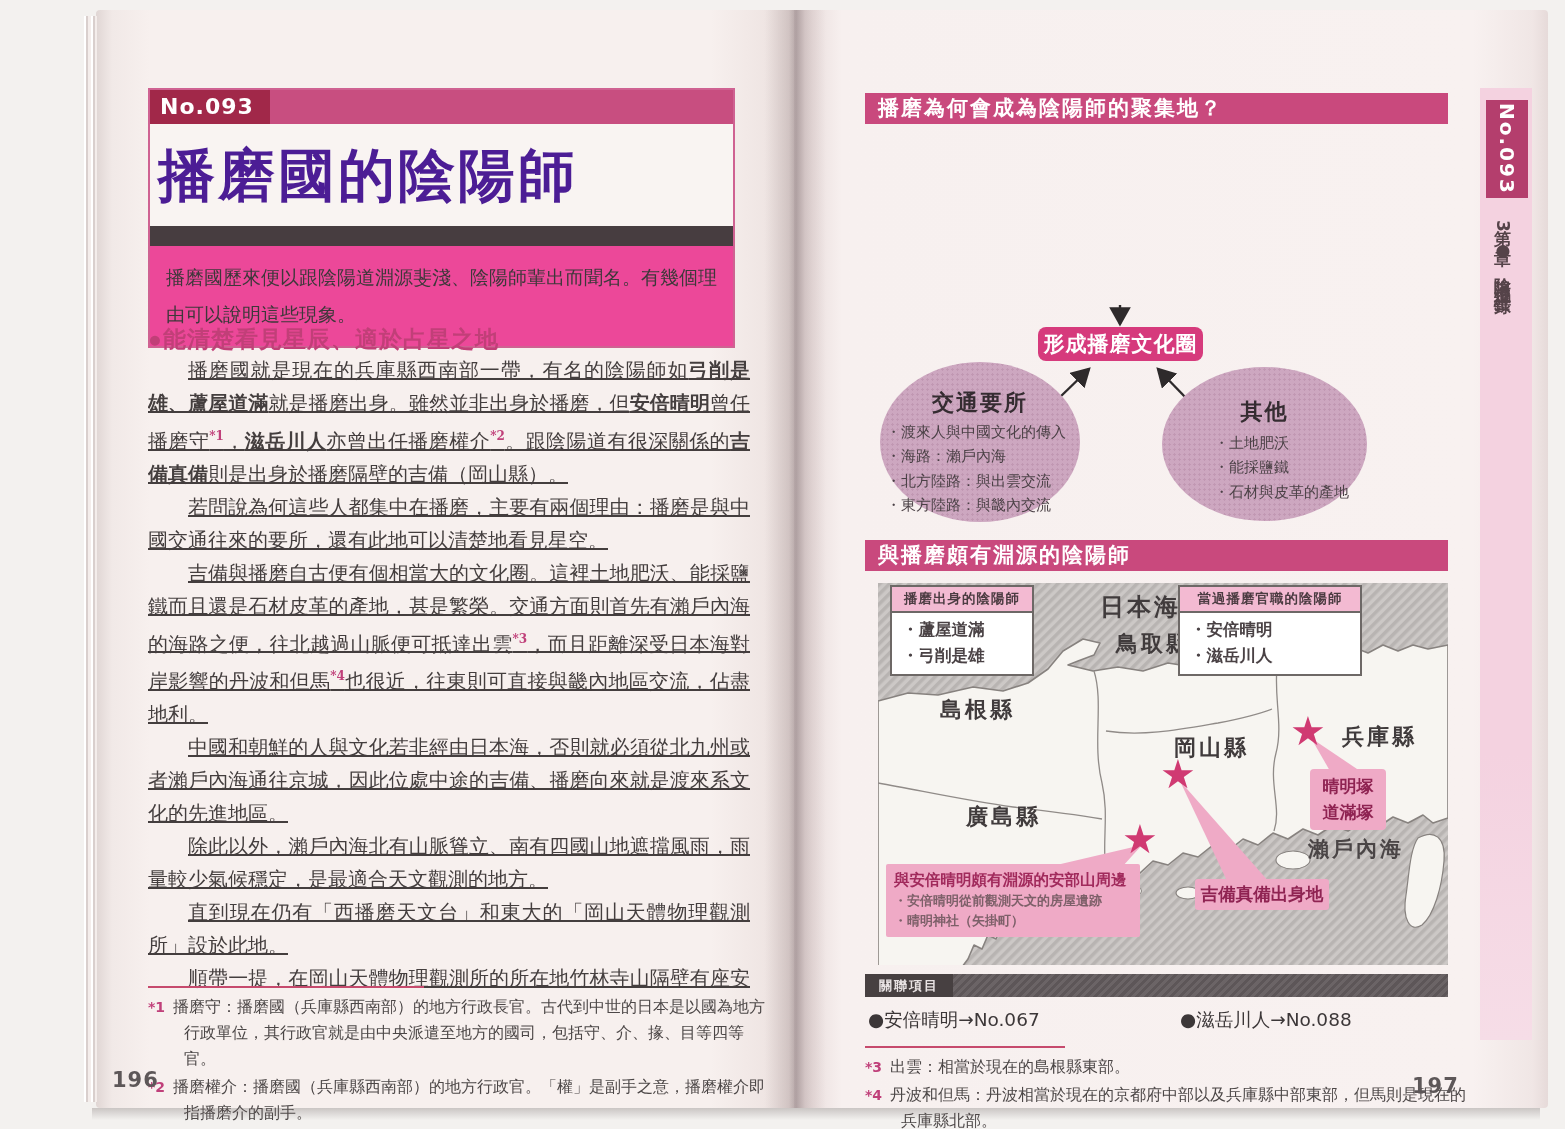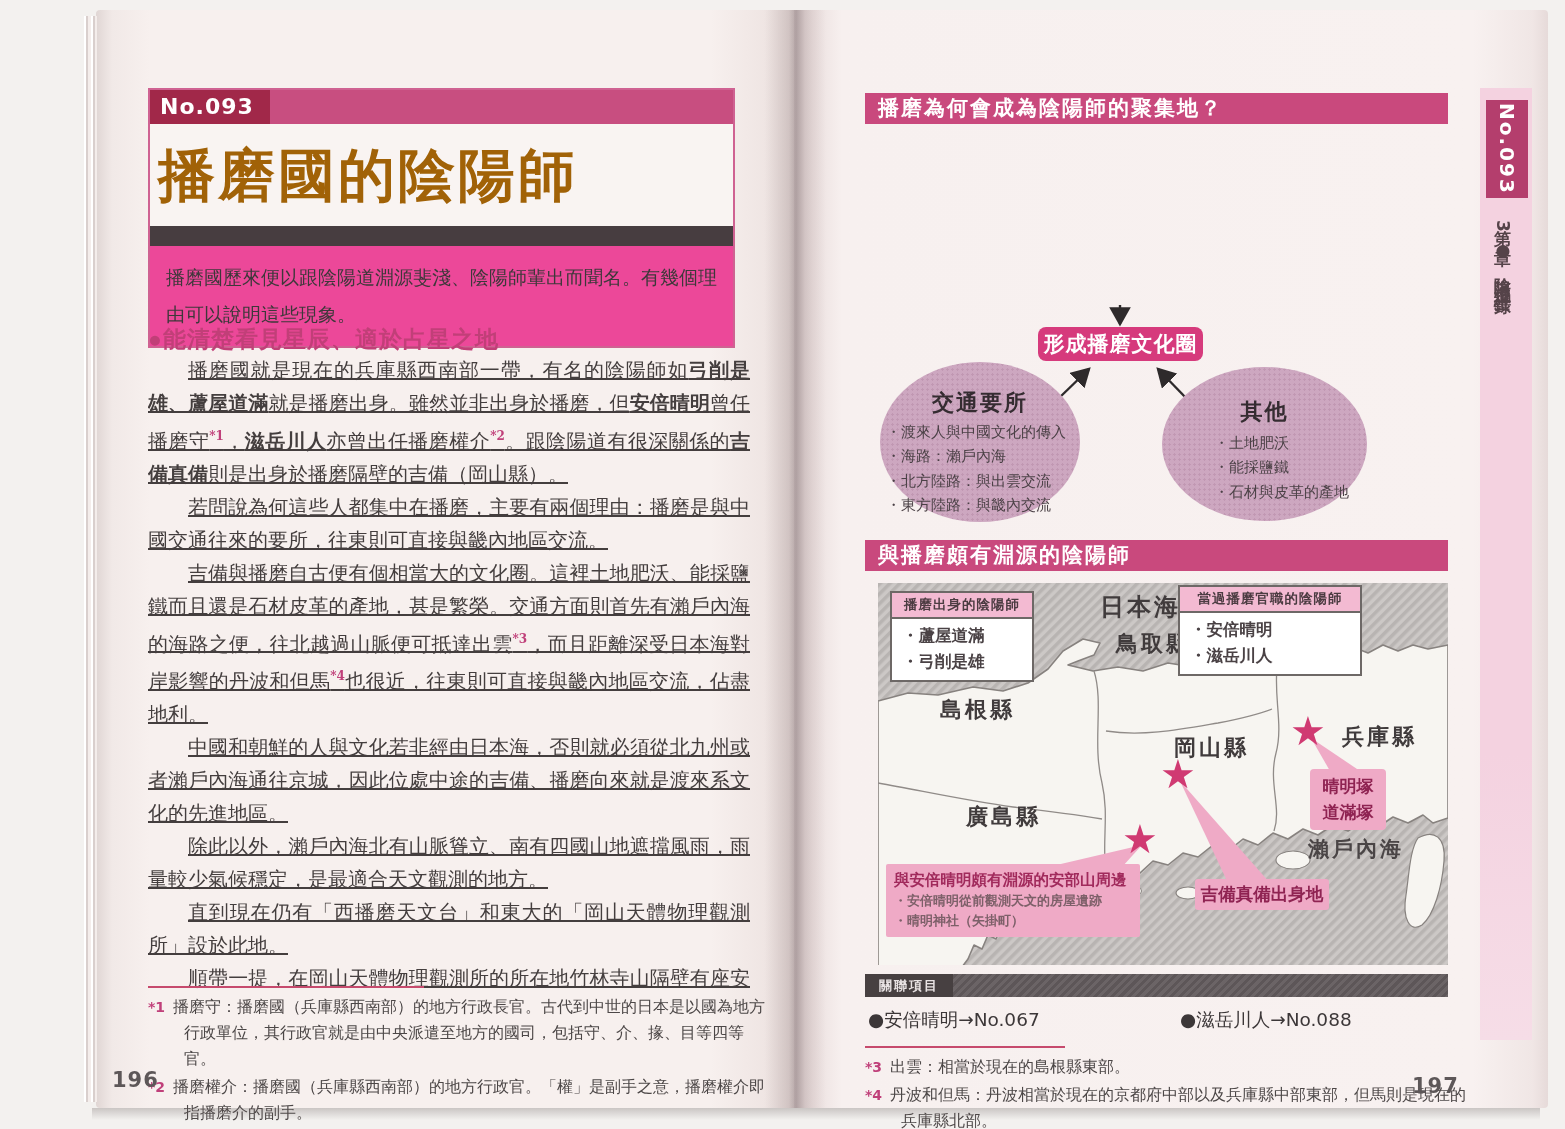--- a/index.html
+++ b/index.html
@@ -18,21 +18,21 @@
     background:linear-gradient(90deg,rgba(80,55,60,0) 0,rgba(80,55,60,.13) 40%,rgba(52,30,38,.26) 52%,rgba(80,55,60,.12) 66%,rgba(80,55,60,0) 100%);}
   .book-shadow{position:absolute;left:92px;top:1108px;width:1448px;height:12px;
     background:linear-gradient(180deg,rgba(95,84,84,.28),rgba(95,84,84,0));}
 
   
   .abs{position:absolute;}
   #title-block{left:52px;top:78px;width:583px;border:2px solid #cf6292;background:#f9f4f2;}
   #title-bar{display:flex;height:34px;background:#c84e80;}
   #no-badge{background:#a12849;color:#fff;font-weight:bold;font-size:22px;line-height:34px;
             padding:0 16px 0 10px;letter-spacing:1px;}
-  #big-title{font-size:57px;font-weight:800;color:#a16207;letter-spacing:3px;
+  #big-title{font-size:57px;font-weight:800;color:#4c1d95;letter-spacing:3px;
              line-height:102px;height:102px;padding-left:8px;white-space:nowrap;overflow:hidden;}
   #dark-bar{height:20px;background:#473d40;}
   #intro-box{background:#ec4899;padding:13px 16px;font-size:19px;line-height:1.95;color:#3d383a;}
 
   #section-heading{left:52px;top:314px;width:600px;color:#c13f78;font-weight:bold;font-size:23px;letter-spacing:1px;font-family:Liberation Serif, serif;}
   #body-text{left:52px;top:344px;width:602px;height:636px;overflow:hidden;
      font-family:"DejaVu Serif","Liberation Serif",serif;font-size:20px;line-height:33px;
      color:#443e3e;text-align:justify;}
   #body-text p{margin:0;text-indent:2em;text-decoration:underline;}
   .rb{font-weight:bold;}
@@ -122,21 +122,21 @@
       </div>
       <div id="big-title">播磨國的陰陽師</div>
       <div id="dark-bar"></div>
       <div id="intro-box">播磨國歷來便以跟陰陽道淵源斐淺、陰陽師輩出而聞名。有幾個理由可以說明這些現象。</div>
     </div>
 
     <div class="abs" id="section-heading">●能清楚看見星辰、適於占星之地</div>
 
     <div class="abs" id="body-text">
       <p><span class="rn">播磨國就是現在的兵庫縣西南部一帶，有名的陰陽師如</span><span class="rb">弓削是雄、蘆屋道滿</span><span class="rn">就是播磨出身。雖然並非出身於播磨，但</span><span class="rb">安倍晴明</span><span class="rn">曾任播磨守</span><span class="rsup">*1</span><span class="rn">，</span><span class="rb">滋岳川人</span><span class="rn">亦曾出任播磨權介</span><span class="rsup">*2</span><span class="rn">。跟陰陽道有很深關係的</span><span class="rb">吉備真備</span><span class="rn">則是出身於播磨隔壁的吉備（岡山縣）。</span></p>
-      <p><span class="rn">若問說為何這些人都集中在播磨，主要有兩個理由：播磨是與中國交通往來的要所，往東則可直接與畿內地區交流。</span></p>
+      <p><span class="rn">若問說為何這些人都集中在播磨，主要有兩個理由：播磨是與中國交通往來的要所，還有此地可以清楚地看見星空。</span></p>
       <p><span class="rn">吉備與播磨自古便有個相當大的文化圈。這裡土地肥沃、能採鹽鐵而且還是石材皮革的產地，甚是繁榮。交通方面則首先有瀨戶內海的海路之便，往北越過山脈便可抵達出雲</span><span class="rsup">*3</span><span class="rn">，而且距離深受日本海對岸影響的丹波和但馬</span><span class="rsup">*4</span><span class="rn">也很近，往東則可直接與畿內地區交流，佔盡地利。</span></p>
       <p><span class="rn">中國和朝鮮的人與文化若非經由日本海，否則就必須從北九州或者瀨戶內海通往京城，因此位處中途的吉備、播磨向來就是渡來系文化的先進地區。</span></p>
       <p><span class="rn">除此以外，瀨戶內海北有山脈聳立、南有四國山地遮擋風雨，雨量較少氣候穩定，是最適合天文觀測的地方。</span></p>
       <p><span class="rn">直到現在仍有「西播磨天文台」和東大的「岡山天體物理觀測所」設於此地。</span></p>
       <p><span class="rn">順帶一提，在岡山天體物理觀測所的所在地竹林寺山隔壁有座安部山，這裡有間傳說安倍晴明曾經在這裡觀測天象的房屋遺跡。而該遺跡附近同樣也有間蘆屋道滿的房屋遺跡，再加上山脈北側便是吉備真備的出身地，正可謂是陰陽道的最佳舞臺。</span></p>
     </div>
 
     <div class="abs fn-rule" id="fn-rule-left"></div>
     <div class="abs footnotes" id="footnotes-left">
       <p class="fn"><span class="fn-marker">*1</span><span>播磨守：播磨國（兵庫縣西南部）的地方行政長官。古代到中世的日本是以國為地方行政單位，其行政官就是由中央派遣至地方的國司，包括守、介、掾、目等四等官。</span></p>
@@ -215,21 +215,21 @@
       <span class="map-label" style="left:62px;top:112px;font-size:22px;">島根縣</span>
       <span class="map-label" style="left:296px;top:150px;font-size:22px;">岡山縣</span>
       <span class="map-label" style="left:464px;top:139px;font-size:22px;">兵庫縣</span>
       <span class="map-label" style="left:88px;top:219px;font-size:22px;">廣島縣</span>
       <span class="map-label" style="left:430px;top:252px;font-size:21px;color:#4a4546;">瀨戶內海</span>
 
       <span class="star" style="left:412px;top:128px;">★</span>
       <span class="star" style="left:282px;top:171px;">★</span>
       <span class="star" style="left:244px;top:236px;">★</span>
 
-      <div class="callout" style="left:12px;top:8px;width:140px;">
+      <div class="callout" style="left:12px;top:2px;width:140px;">
         <div class="c-head">播磨出身的陰陽師</div>
         <div style="padding:4px 2px;">
           <div class="c-item">・蘆屋道滿</div>
           <div class="c-item">・弓削是雄</div>
         </div>
       </div>
       <div class="callout" style="left:300px;top:2px;width:180px;">
         <div class="c-head">當過播磨官職的陰陽師</div>
         <div style="padding:4px 2px;">
           <div class="c-item">・安倍晴明</div>

